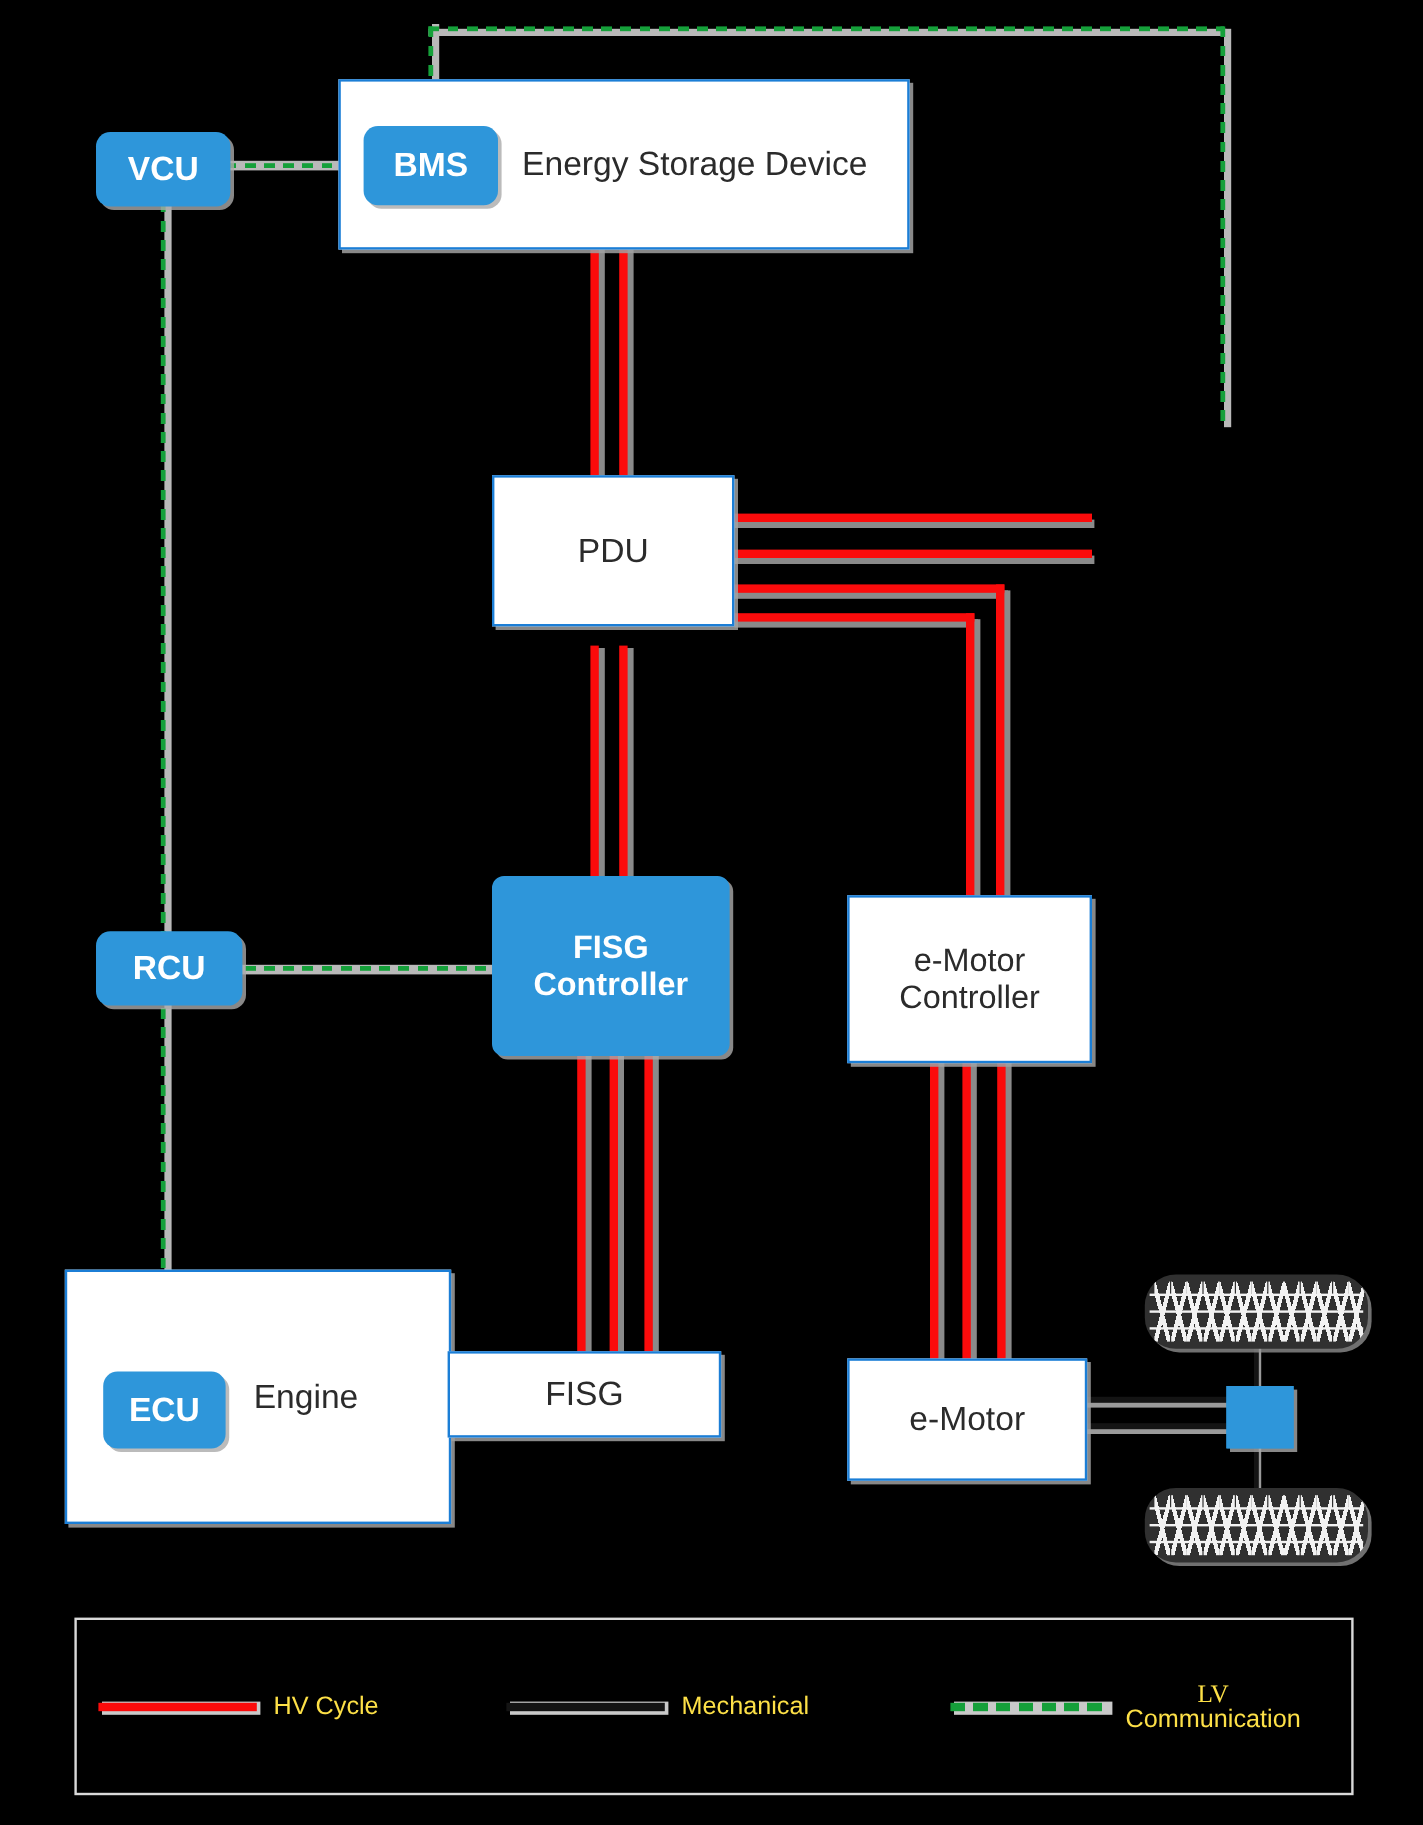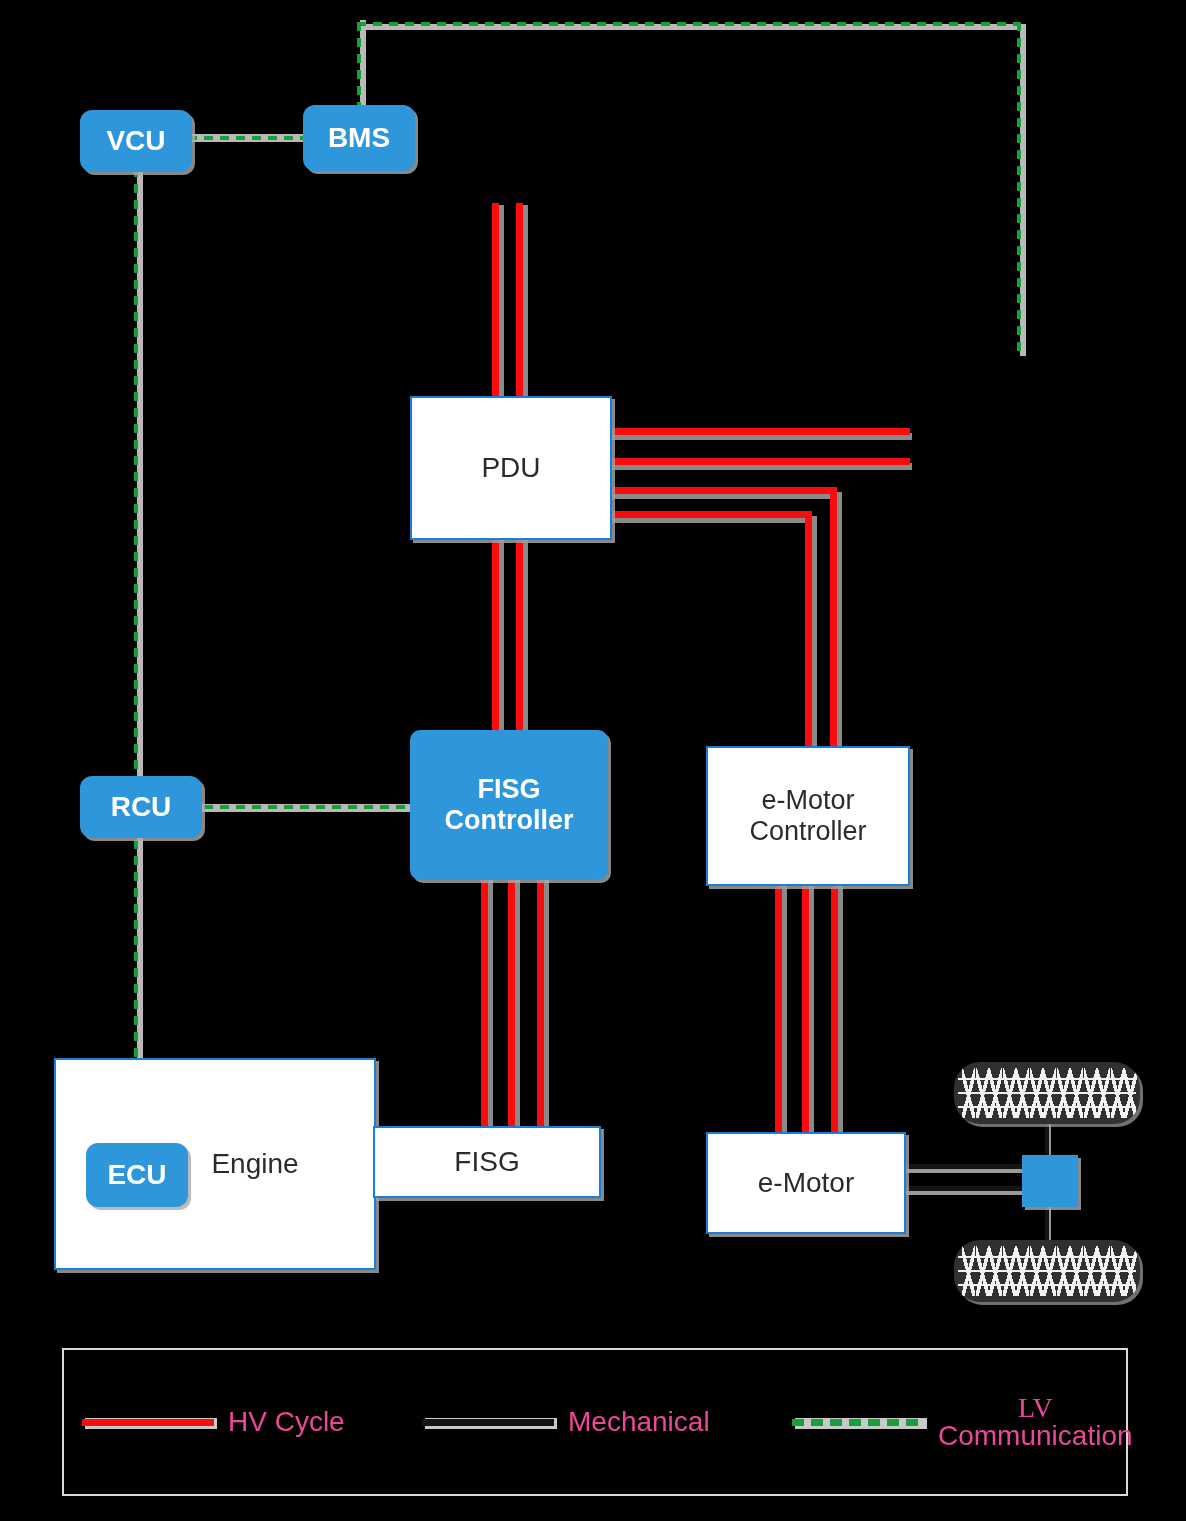--- a/index.html
+++ b/index.html
@@ -80,21 +80,21 @@
     left:62px;top:1348px;width:1066px;height:148px;
     box-sizing:border-box;
     border:2px solid #d9d9d9;
     background:#000;
     z-index:8;
   }
   .lg-item{position:absolute;top:50%;transform:translateY(-50%);display:flex;align-items:center;}
   .lg-swatch{position:relative;width:132px;height:14px;margin-right:14px;flex:0 0 auto;}
   .lg-swatch .core{position:absolute;left:0;right:0;top:4px;height:7px;}
   .lg-swatch .shadow{position:absolute;left:3px;right:-3px;top:3px;height:11px;background:#c9c9c9;z-index:0;}
-  .lg-text{color:#ec4899;font-size:28px;white-space:nowrap;}
+  .lg-text{color:#fde047;font-size:21px;white-space:nowrap;}
   .lg-text.two{line-height:1.0;text-align:center;}
 </style>
 </head>
 <body>
 
 <div id="stage">
 
   <div class="lv-sh" style="left:360px;top:20px;width:6px;height:120px;"></div>
   <div class="lv v" style="left:357px;top:22px;height:118px;"></div>
 
@@ -155,30 +155,33 @@
   <div class="mech-sh" style="left:906px;top:1168px;width:122px;height:5px;"></div>
   <div class="mech" style="left:904px;top:1164px;width:122px;height:5px;"></div>
   <div class="mech-sh" style="left:906px;top:1190px;width:122px;height:5px;"></div>
   <div class="mech" style="left:904px;top:1186px;width:122px;height:5px;"></div>
 
   <div class="mech-sh" style="left:1047px;top:1116px;width:4px;height:48px;"></div>
   <div class="mech" style="left:1045px;top:1114px;width:4px;height:48px;"></div>
   <div class="mech-sh" style="left:1047px;top:1200px;width:4px;height:48px;"></div>
   <div class="mech" style="left:1045px;top:1198px;width:4px;height:48px;"></div>
 
+  <div class="box" style="left:282px;top:66px;width:476px;height:142px;">
+    <span class="lbl" style="font-size:28px;margin-left:118px;">Energy Storage Device</span>
+  </div>
   <div class="pill" style="left:303px;top:105px;width:112px;height:66px;">
     <span class="lbl" style="font-size:28px;font-weight:600;">BMS</span>
   </div>
 
   <div class="pill" style="left:80px;top:110px;width:112px;height:62px;">
     <span class="lbl" style="font-size:28px;font-weight:600;">VCU</span>
   </div>
 
 
-  <div class="box" style="left:410px;top:396px;width:202px;height:144px;">
+  <div class="box" style="left:410px;top:396px;width:202px;height:126px;">
     <span class="lbl" style="font-size:28px;">PDU</span>
   </div>
 
   <div class="pill" style="left:80px;top:776px;width:122px;height:62px;">
     <span class="lbl" style="font-size:28px;font-weight:600;">RCU</span>
   </div>
 
   <div class="box filled" style="left:410px;top:730px;width:198px;height:150px;border-radius:10px;box-shadow:3px 3px 0 rgba(170,170,170,.8);flex-direction:column;">
     <span class="lbl" style="font-size:27px;font-weight:600;">FISG</span>
     <span class="lbl" style="font-size:27px;font-weight:600;">Controller</span>

